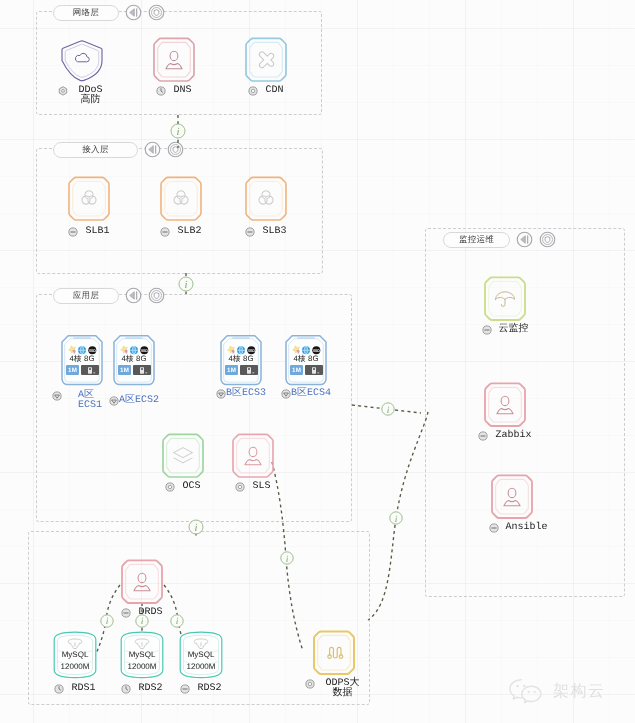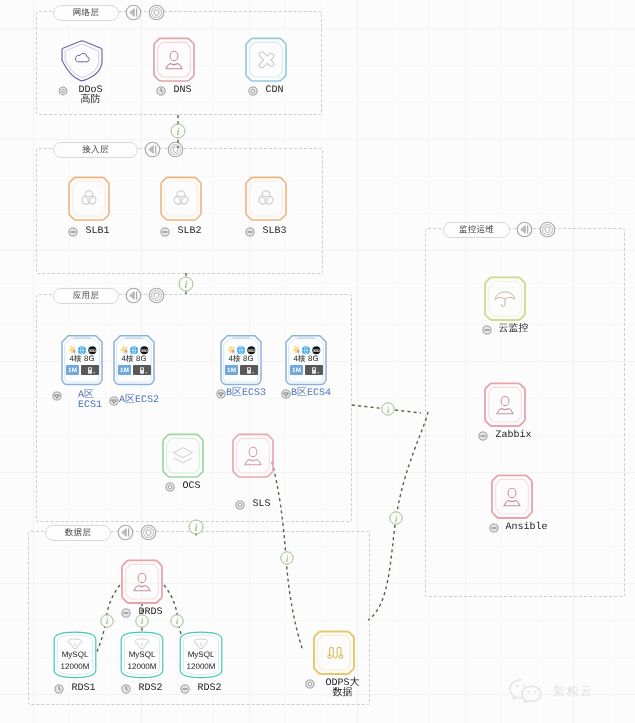--- a/index.html
+++ b/index.html
@@ -44,21 +44,21 @@
   .bb{flex:1;height:10px;display:flex;align-items:center;justify-content:center;
       font-size:6.2px;color:#fff;border-radius:1px;letter-spacing:.1px;font-weight:bold;}
   .bb1{background:#6fa8dc;}
   .bb2{background:#595959;}
 
   
   .rds{position:absolute;}
   .rdstxt{position:absolute;width:100%;text-align:center;font-size:8px;color:#1c1c1c;}
 
   .wm{position:absolute;display:flex;align-items:center;gap:7px;}
-  .wm .wt{font-size:12px;color:#e0e0e3;letter-spacing:1.5px;}
+  .wm .wt{font-size:16px;color:#e0e0e3;letter-spacing:1.5px;}
 
   svg{display:block;overflow:visible;}
 </style>
 </head>
 <body>
 
 <div id="canvas">
   <div class="grid"></div>
 
   <div class="group" style="left:36px;top:11px;width:284px;height:102px"></div>
@@ -120,41 +120,22 @@
     </span>
     <span class="hbtn">
       <svg viewBox="0 0 15 15">
           <circle cx="7.5" cy="7.5" r="6.4" fill="#fcfcfc" stroke="#a8a8ad" stroke-width="1"></circle>
       <circle cx="7.5" cy="7.5" r="4.4" fill="none" stroke="#b4b4b9" stroke-width=".85"></circle>
       <path d="M7.5 5 9.6 5.8 V7.8 C9.6 9 8.6 9.8 7.5 10.1 6.4 9.8 5.4 9 5.4 7.8 V5.8 Z" fill="none" stroke="#a8a8ad" stroke-width=".85" stroke-linejoin="round"></path>
         </svg>
     </span>
   </div>
 
-  <div class="ghdr" style="left:45px;top:524px;">
-    <div class="pill" style="width:66px;">
-      <span>数据层</span>
-    </div>
-    <span class="hbtn">
-      <svg viewBox="0 0 15 15">
-          <circle cx="7.5" cy="7.5" r="6.4" fill="#fcfcfc" stroke="#a8a8ad" stroke-width="1"></circle>
-      <path d="M4.2 7.5 8.2 4.2 V10.8 Z" fill="#bcbcc1" stroke="#a8a8ad" stroke-width=".7" stroke-linejoin="round"></path>
-      <path d="M10.3 4.3 V10.7" stroke="#a8a8ad" stroke-width="1.05" stroke-linecap="round"></path>
-        </svg>
-    </span>
-    <span class="hbtn">
-      <svg viewBox="0 0 15 15">
-          <circle cx="7.5" cy="7.5" r="6.4" fill="#fcfcfc" stroke="#a8a8ad" stroke-width="1"></circle>
-      <circle cx="7.5" cy="7.5" r="4.4" fill="none" stroke="#b4b4b9" stroke-width=".85"></circle>
-      <path d="M7.5 5 9.6 5.8 V7.8 C9.6 9 8.6 9.8 7.5 10.1 6.4 9.8 5.4 9 5.4 7.8 V5.8 Z" fill="none" stroke="#a8a8ad" stroke-width=".85" stroke-linejoin="round"></path>
-        </svg>
-    </span>
-  </div>
-
-  <div class="ghdr" style="left:443px;top:221px;align-items:center;">
+
+  <div class="ghdr" style="left:443px;top:231px;align-items:center;">
     <div class="pill" style="width:67px;">
       <span>监控运维</span>
     </div>
     <span class="hbtn">
       <svg viewBox="0 0 15 15">
           <circle cx="7.5" cy="7.5" r="6.4" fill="#fcfcfc" stroke="#a8a8ad" stroke-width="1"></circle>
       <path d="M4.2 7.5 8.2 4.2 V10.8 Z" fill="#bcbcc1" stroke="#a8a8ad" stroke-width=".7" stroke-linejoin="round"></path>
       <path d="M10.3 4.3 V10.7" stroke="#a8a8ad" stroke-width="1.05" stroke-linecap="round"></path>
         </svg>
     </span>
@@ -516,21 +497,21 @@
 
   <div class="node" style="left:223px;top:433px;width:60px;">
     <span>
       <svg width="60" height="46" viewBox="0 0 60 46">
         <path d="M17 1.4 H43 q1.4 0 2.4 1 L49 6 q1 1 1 2.4 V37 q0 1.4 -1 2.4 L45.4 43 q-1 1 -2.4 1 H17 q-1.4 0 -2.4 -1 L11 39.4 q-1 -1 -1 -2.4 V8.4 q0 -1.4 1 -2.4 L14.6 2.4 q1 -1 2.4 -1 Z" fill="none" stroke="#e9a8af" stroke-width="1.7" stroke-linejoin="round"></path>
         <path d="M19.3 5.4 H40.7 q1.2 0 2 .8 L45.5 10 q.8 .8 .8 2 V33.4 q0 1.2 -.8 2 L42.7 39.2 q-.8 .8 -2 .8 H19.3 q-1.2 0 -2 -.8 L14.5 35.4 q-.8 -.8 -.8 -2 V12 q0 -1.2 .8 -2 L17.3 6.2 q.8 -.8 2 -.8 Z" fill="none" stroke="#f7dde0" stroke-width="1.1" stroke-linejoin="round"></path>
         <ellipse cx="30" cy="18.9" rx="3.9" ry="4.7" fill="none" stroke="#d79aa1" stroke-width="1.05"></ellipse>
         <path d="M21.9 31.8 q2.5 -5.1 4.7 -5.3 1.8 1.1 3.4 1.1 1.6 0 3.4 -1.1 2.2 .2 4.7 5.3 Z" fill="none" stroke="#d79aa1" stroke-width="1.05" stroke-linejoin="round"></path>
       </svg>
     </span>
-    <div class="nlabel" style="margin-top:21px">
+    <div class="nlabel" style="margin-top:3px">
       <span class="badge">
         <svg viewBox="0 0 10 10">
             <circle cx="5" cy="5" r="4.1" fill="#e4e4e4" stroke="#8f8f8f" stroke-width=".85"></circle>
             <circle cx="5" cy="5" r="1.7" fill="#fbfbfb" stroke="#8f8f8f" stroke-width=".75"></circle>
           </svg>
       </span>
       <span class="t">SLS</span>
     </div>
   </div>
 

